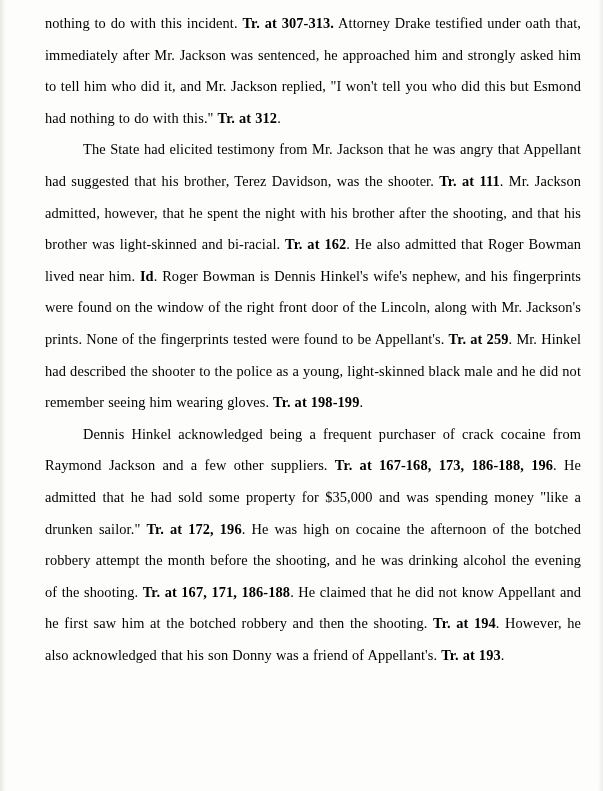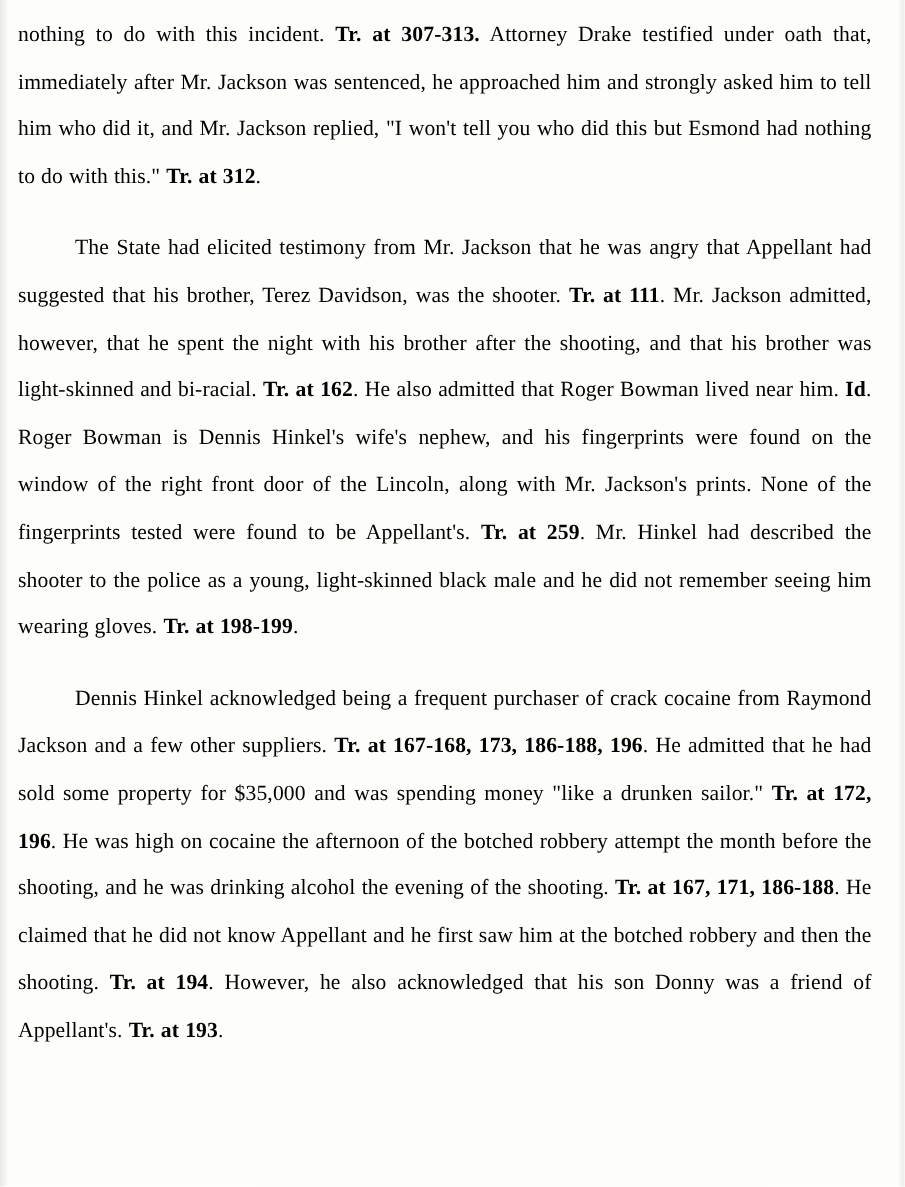--- a/index.html
+++ b/index.html
@@ -12,34 +12,34 @@
     background: #ffffff;
     font-family: "Liberation Serif", serif;
     color: #000000;
     overflow: hidden;
   }
   #page {
     position: relative;
     width: 603px;
     height: 791px;
     box-sizing: border-box;
-    padding: 8px 22px 0 12px;
+    padding: 8px 22px 0 45px;
     background: #fdfdfb;
   }
   .para {
     font-size: 14.4px;
     line-height: 31.6px;
     text-align: justify;
     text-justify: inter-word;
     margin: 0 0 0 0;
     letter-spacing: 0.1px;
     word-spacing: 0.3px;
   }
   .para + .para {
-    margin-top: 16px;
+    margin-top: 0px;
   }
   .indent {
     text-indent: 38px;
   }
   .b {
     font-weight: bold;
   }
   .noindent {
     text-indent: 0;
   }

